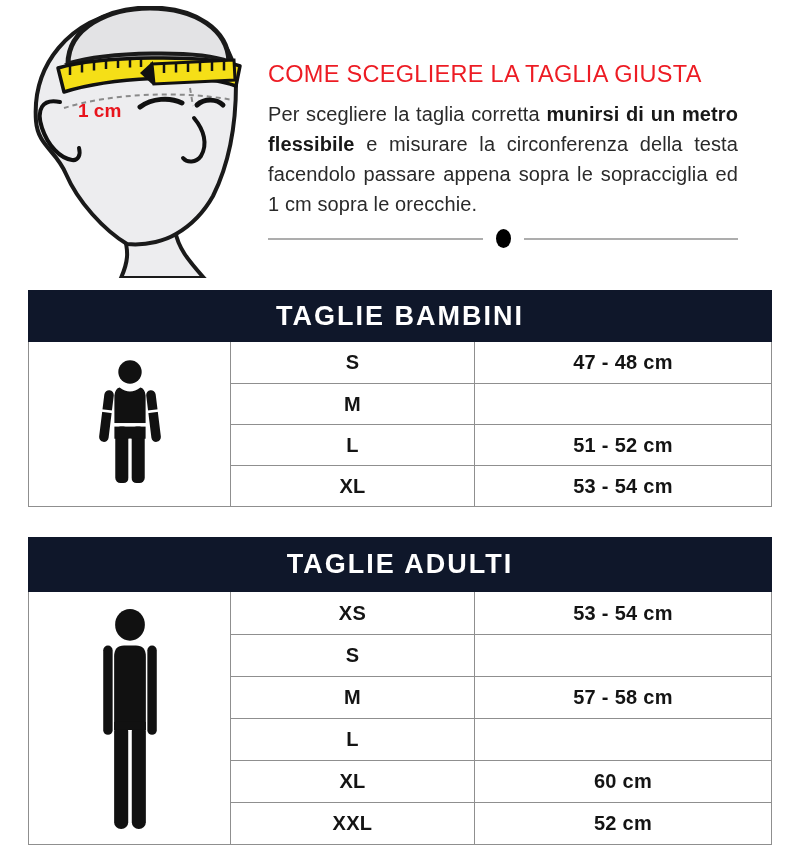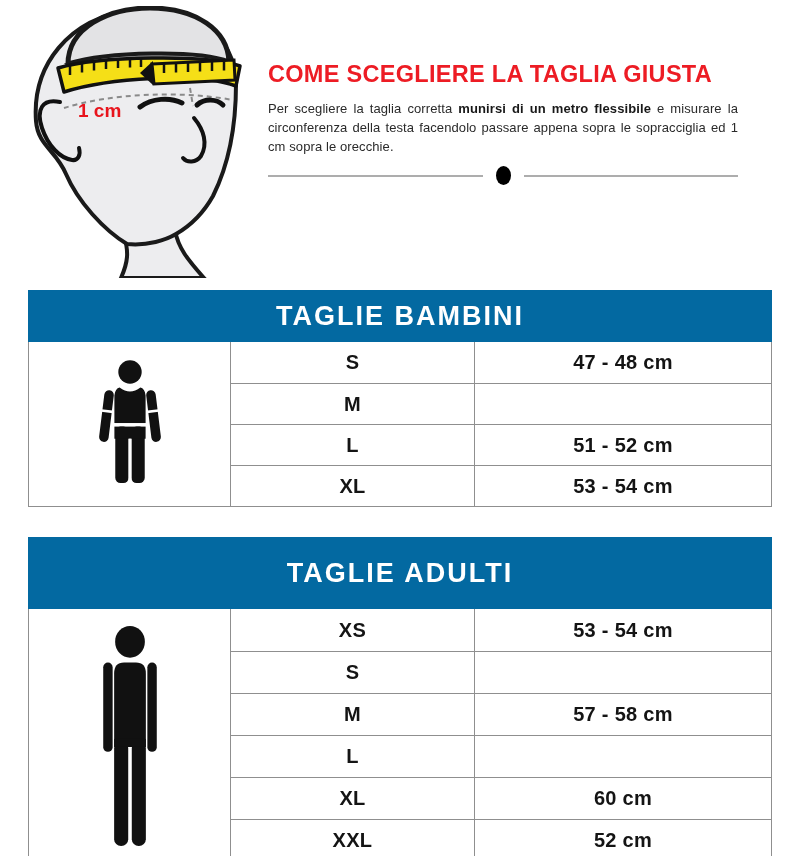--- a/index.html
+++ b/index.html
@@ -4,37 +4,37 @@
 <style>
   * { margin:0; padding:0; box-sizing:border-box; }
   html,body { background:#ffffff; }
   body { font-family:"Liberation Sans", sans-serif; color:#1c1c1c; }
   .page { width:800px; height:856px; background:#fff; padding:6px 28px 0 28px; overflow:hidden; }
 
   
   .top { display:flex; height:282px; }
   .illus { width:240px; height:272px; flex:none; }
   .text-col { flex:1; padding:54px 34px 0 0; }
-  .intro-title { color:#ed1c24; font-size:23.5px; font-weight:bold; letter-spacing:.3px; line-height:1.2; white-space:nowrap; }
+  .intro-title { color:#ed1c24; font-size:23.5px; font-weight:normal; letter-spacing:.3px; line-height:1.2; white-space:nowrap; }
   .intro-paragraphs { margin-top:11px; }
-  .intro-paragraphs p { font-size:13px; line-height:19px; text-align:justify; color:#2a2a2a; letter-spacing:.1px; }
+  .intro-paragraphs p { font-size:20px; line-height:30px; text-align:justify; color:#2a2a2a; letter-spacing:.1px; }
   .intro-paragraphs b { color:#181818; }
 
   .divider { display:flex; align-items:center; margin-top:10px; }
   .divider .line { flex:1; height:2px; background:#adadad; }
   .divider .dot { width:15px; height:19px; border-radius:50%; background:#000; margin:0 13px; flex:none; }
 
   
   .table-section { width:744px; }
   .table-section.bambini { margin-top:2px; }
   .table-section.adulti  { margin-top:30px; }
-  .table-header { background:#0369a1; color:#fff; display:flex; align-items:center; justify-content:center;
+  .table-header { background:#0f172a; color:#fff; display:flex; align-items:center; justify-content:center;
                   font-weight:bold; font-size:27px; letter-spacing:2px; }
   .bambini .table-header { height:52px; }
-  .adulti  .table-header { height:72px; }
+  .adulti  .table-header { height:55px; }
   .size-table { display:flex; border:1px solid #8f8f8f; border-top:none; }
   .icon-cell { width:202px; flex:none; border-right:1px solid #8f8f8f; display:flex; align-items:center; justify-content:center; }
   .rows-col { flex:1; display:flex; flex-direction:column; }
   .size-row { display:flex; border-top:1px solid #8f8f8f; }
   .size-row:first-child { border-top:none; }
   .bambini .size-row { height:41px; }
   .adulti  .size-row { height:42px; }
   .cell { display:flex; align-items:center; justify-content:center; font-size:20px; font-weight:bold; color:#141414; letter-spacing:.3px; }
   .cell-size { width:244px; flex:none; border-right:1px solid #8f8f8f; }
   .cell-range { flex:1; }

